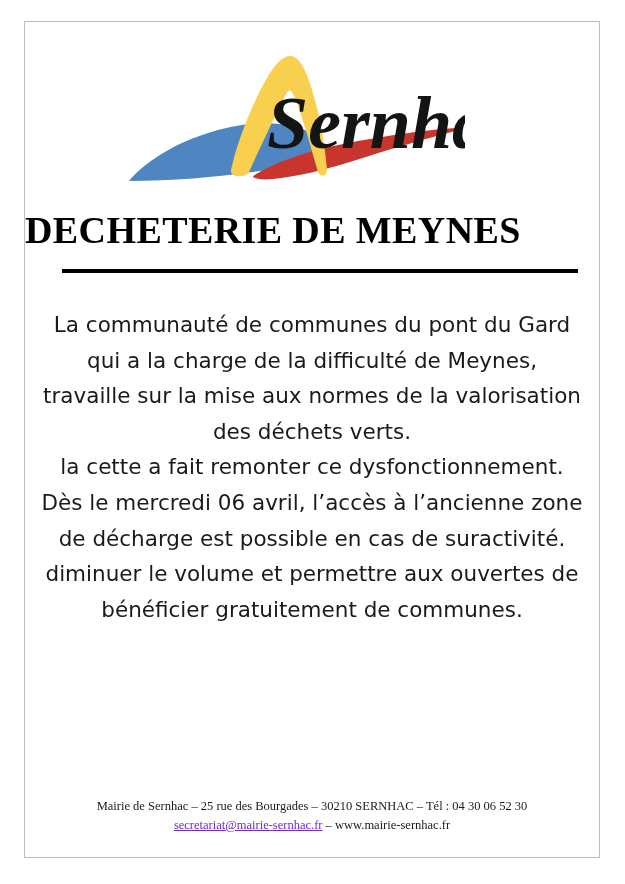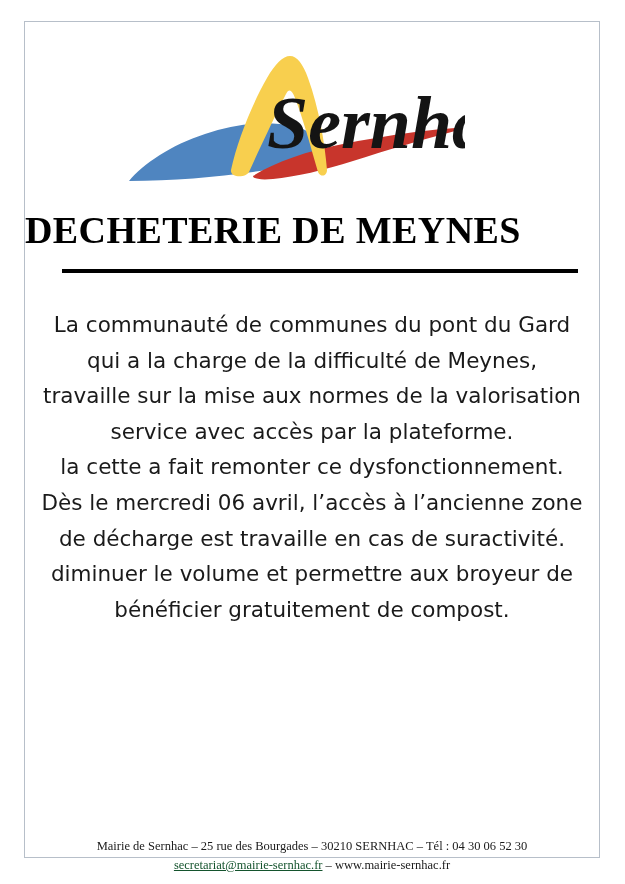--- a/index.html
+++ b/index.html
@@ -101,21 +101,21 @@
   }
   .body-copy .line {
     display: block;
     white-space: nowrap;
   }
 
   
   .footer {
     position: absolute;
     left: 0;
-    top: 815px;
+    top: 775px;
     width: 574px;
     text-align: center;
     font-family: "Liberation Serif", "DejaVu Serif", serif;
     font-size: 12.5px;
     line-height: 19px;
     color: #1a1a1a;
   }
   .footer .f-line {
     display: block;
     white-space: nowrap;
@@ -152,27 +152,27 @@
 
     </div>
 
     <div class="doc-title">DECHETERIE DE MEYNES</div>
     <div class="title-rule"></div>
 
     <div class="body-copy">
       <span class="line">La communauté de communes du pont du Gard</span>
       <span class="line">qui a la charge de la difficulté de Meynes,</span>
       <span class="line">travaille sur la mise aux normes de la valorisation</span>
-      <span class="line">service avec accès par la plateforme.</span>
+      <span class="line">des déchets verts.</span>
       <span class="line">la cette a fait remonter ce dysfonctionnement.</span>
       <span class="line">Dès le mercredi 06 avril, l’accès à l’ancienne zone</span>
-      <span class="line">de décharge est travaille en cas de suractivité.</span>
-      <span class="line">diminuer le volume et permettre aux broyeur de</span>
-      <span class="line">bénéficier gratuitement de compost.</span>
+      <span class="line">de décharge est possible en cas de suractivité.</span>
+      <span class="line">diminuer le volume et permettre aux ouvertes de</span>
+      <span class="line">bénéficier gratuitement de communes.</span>
     </div>
 
     <div class="footer">
       <span class="f-line">Mairie de Sernhac – 25 rue des Bourgades – 30210 SERNHAC – Tél : 04 30 06 52 30</span>
-      <span class="f-line"><a href="#" class="mail-link" style="color: #14532d;">secretariat@mairie-sernhac.fr</a><span> – </span><span class="site">www.mairie-sernhac.fr</span></span>
+      <span class="f-line"><a href="#" class="mail-link" style="color: #6d28d9;">secretariat@mairie-sernhac.fr</a><span> – </span><span class="site">www.mairie-sernhac.fr</span></span>
     </div>
 
   </div>
 </div>
 
 </body></html>

